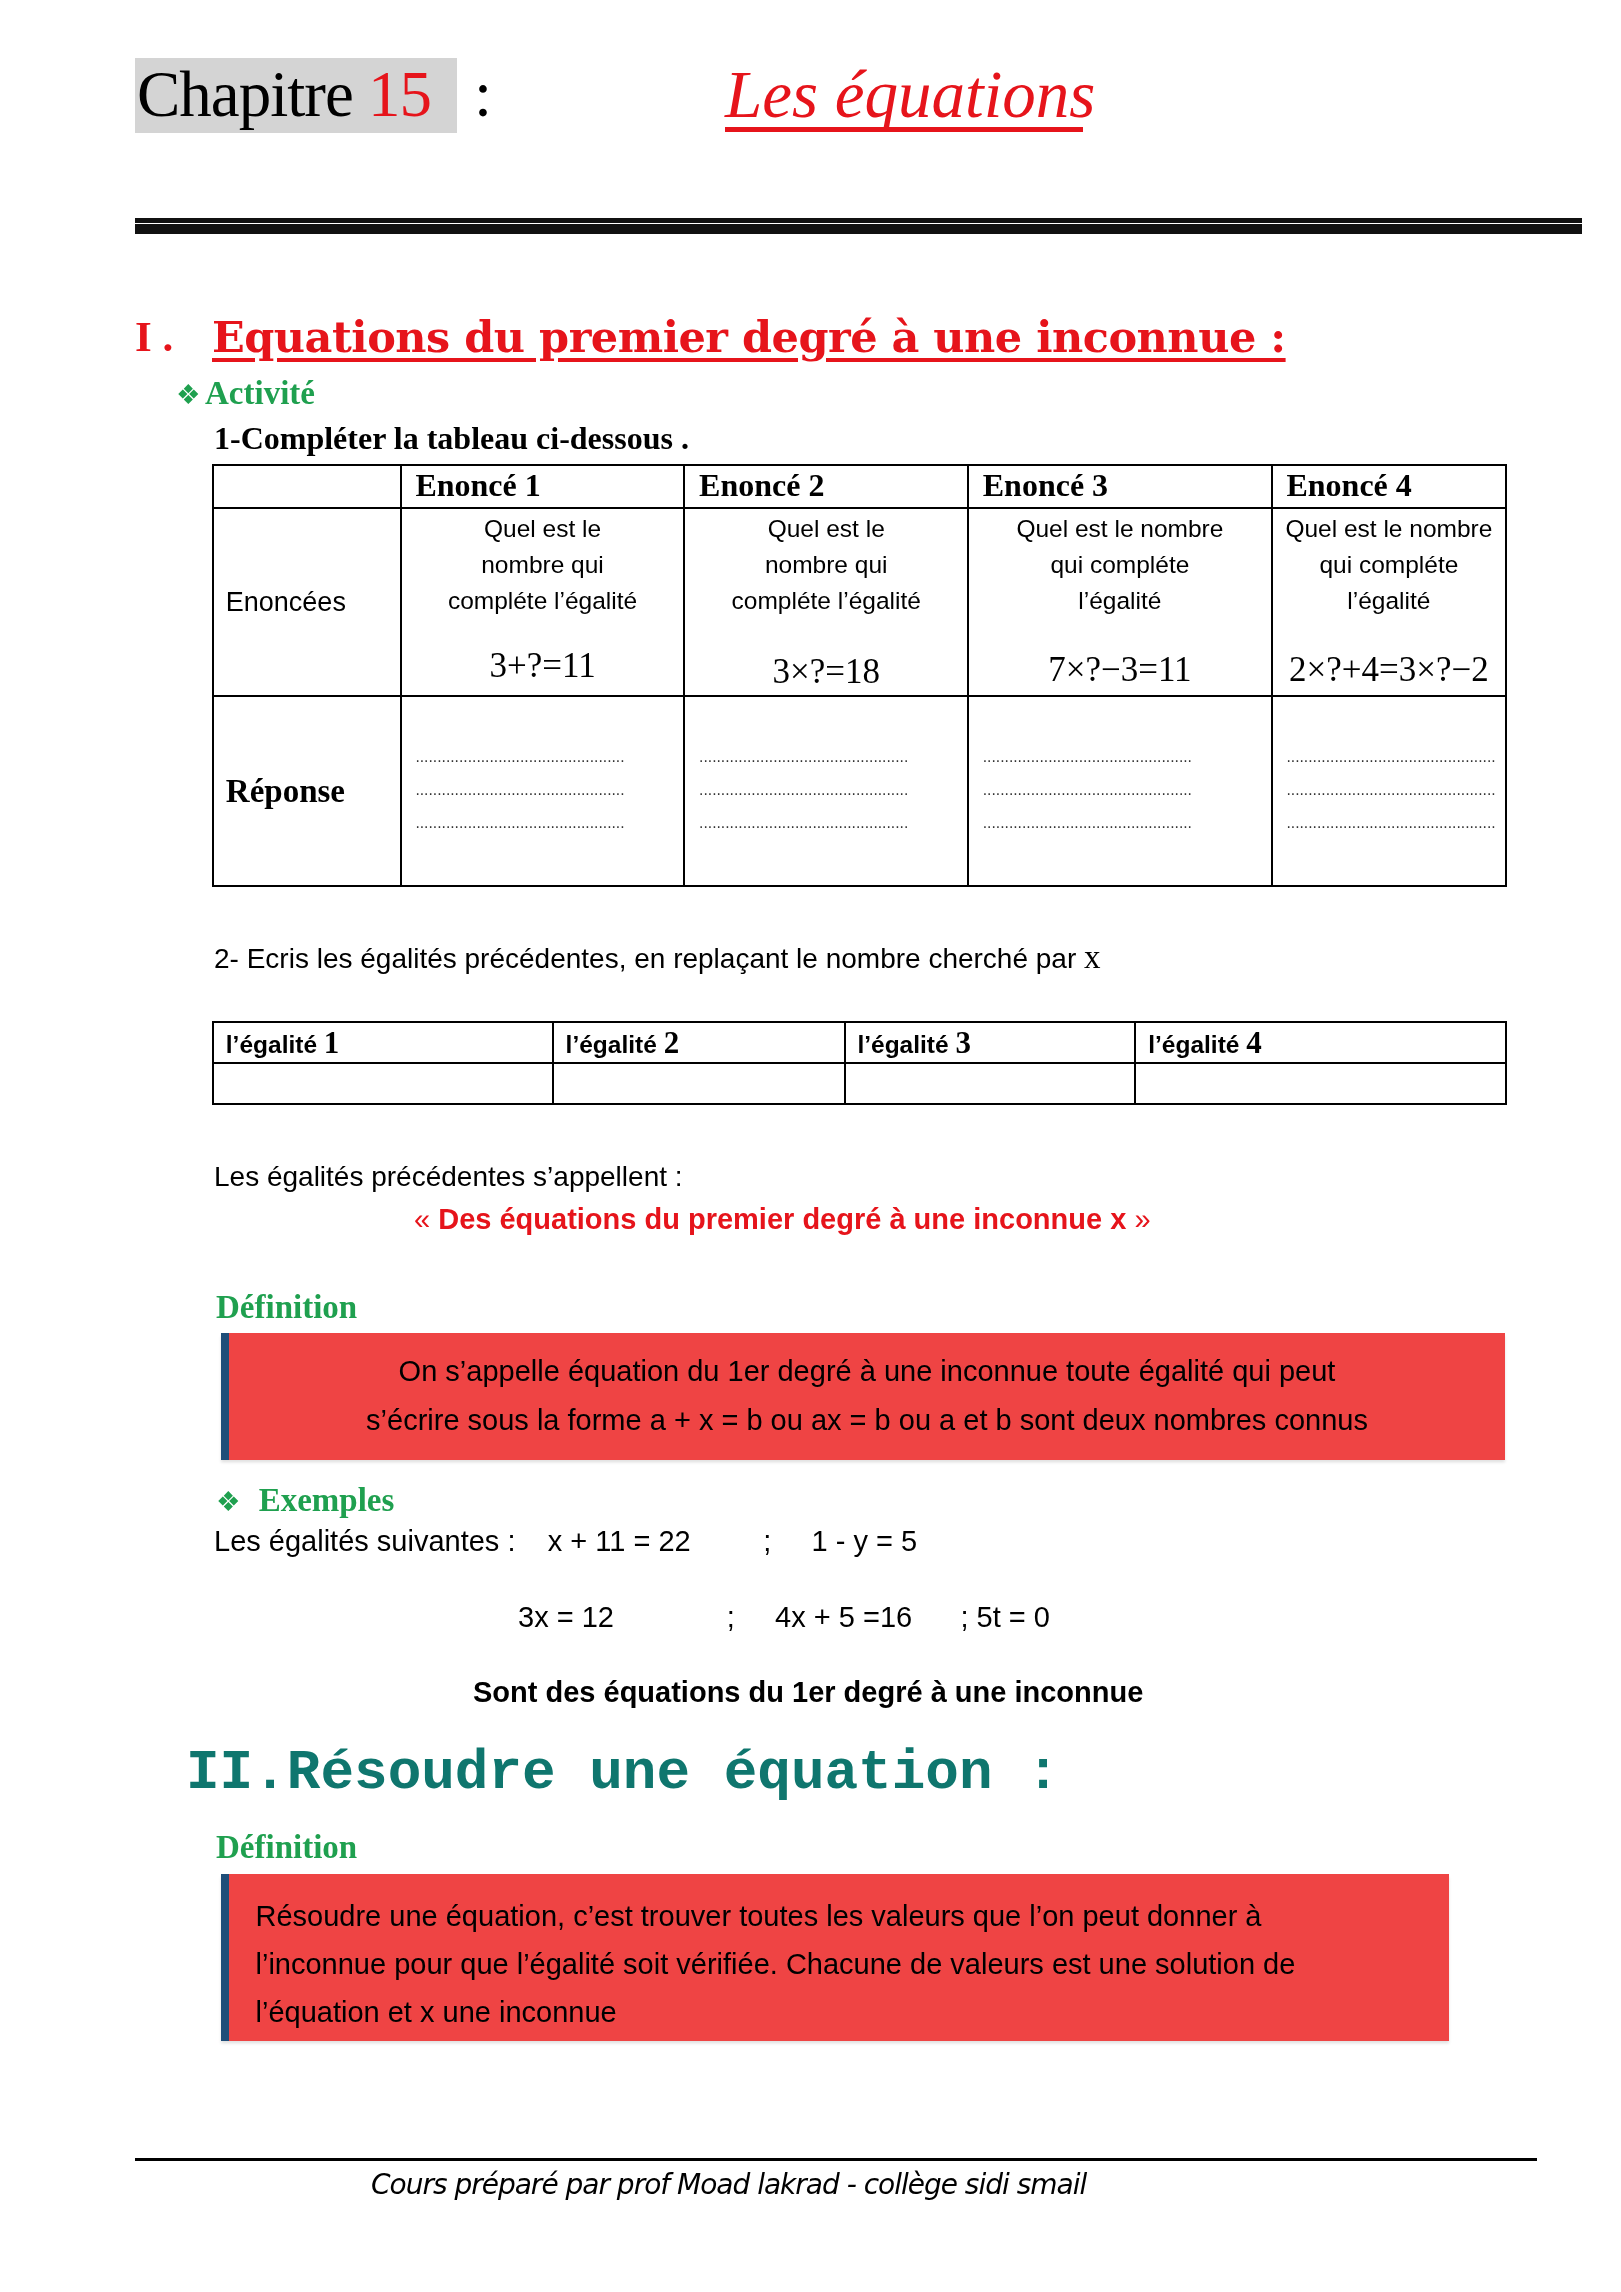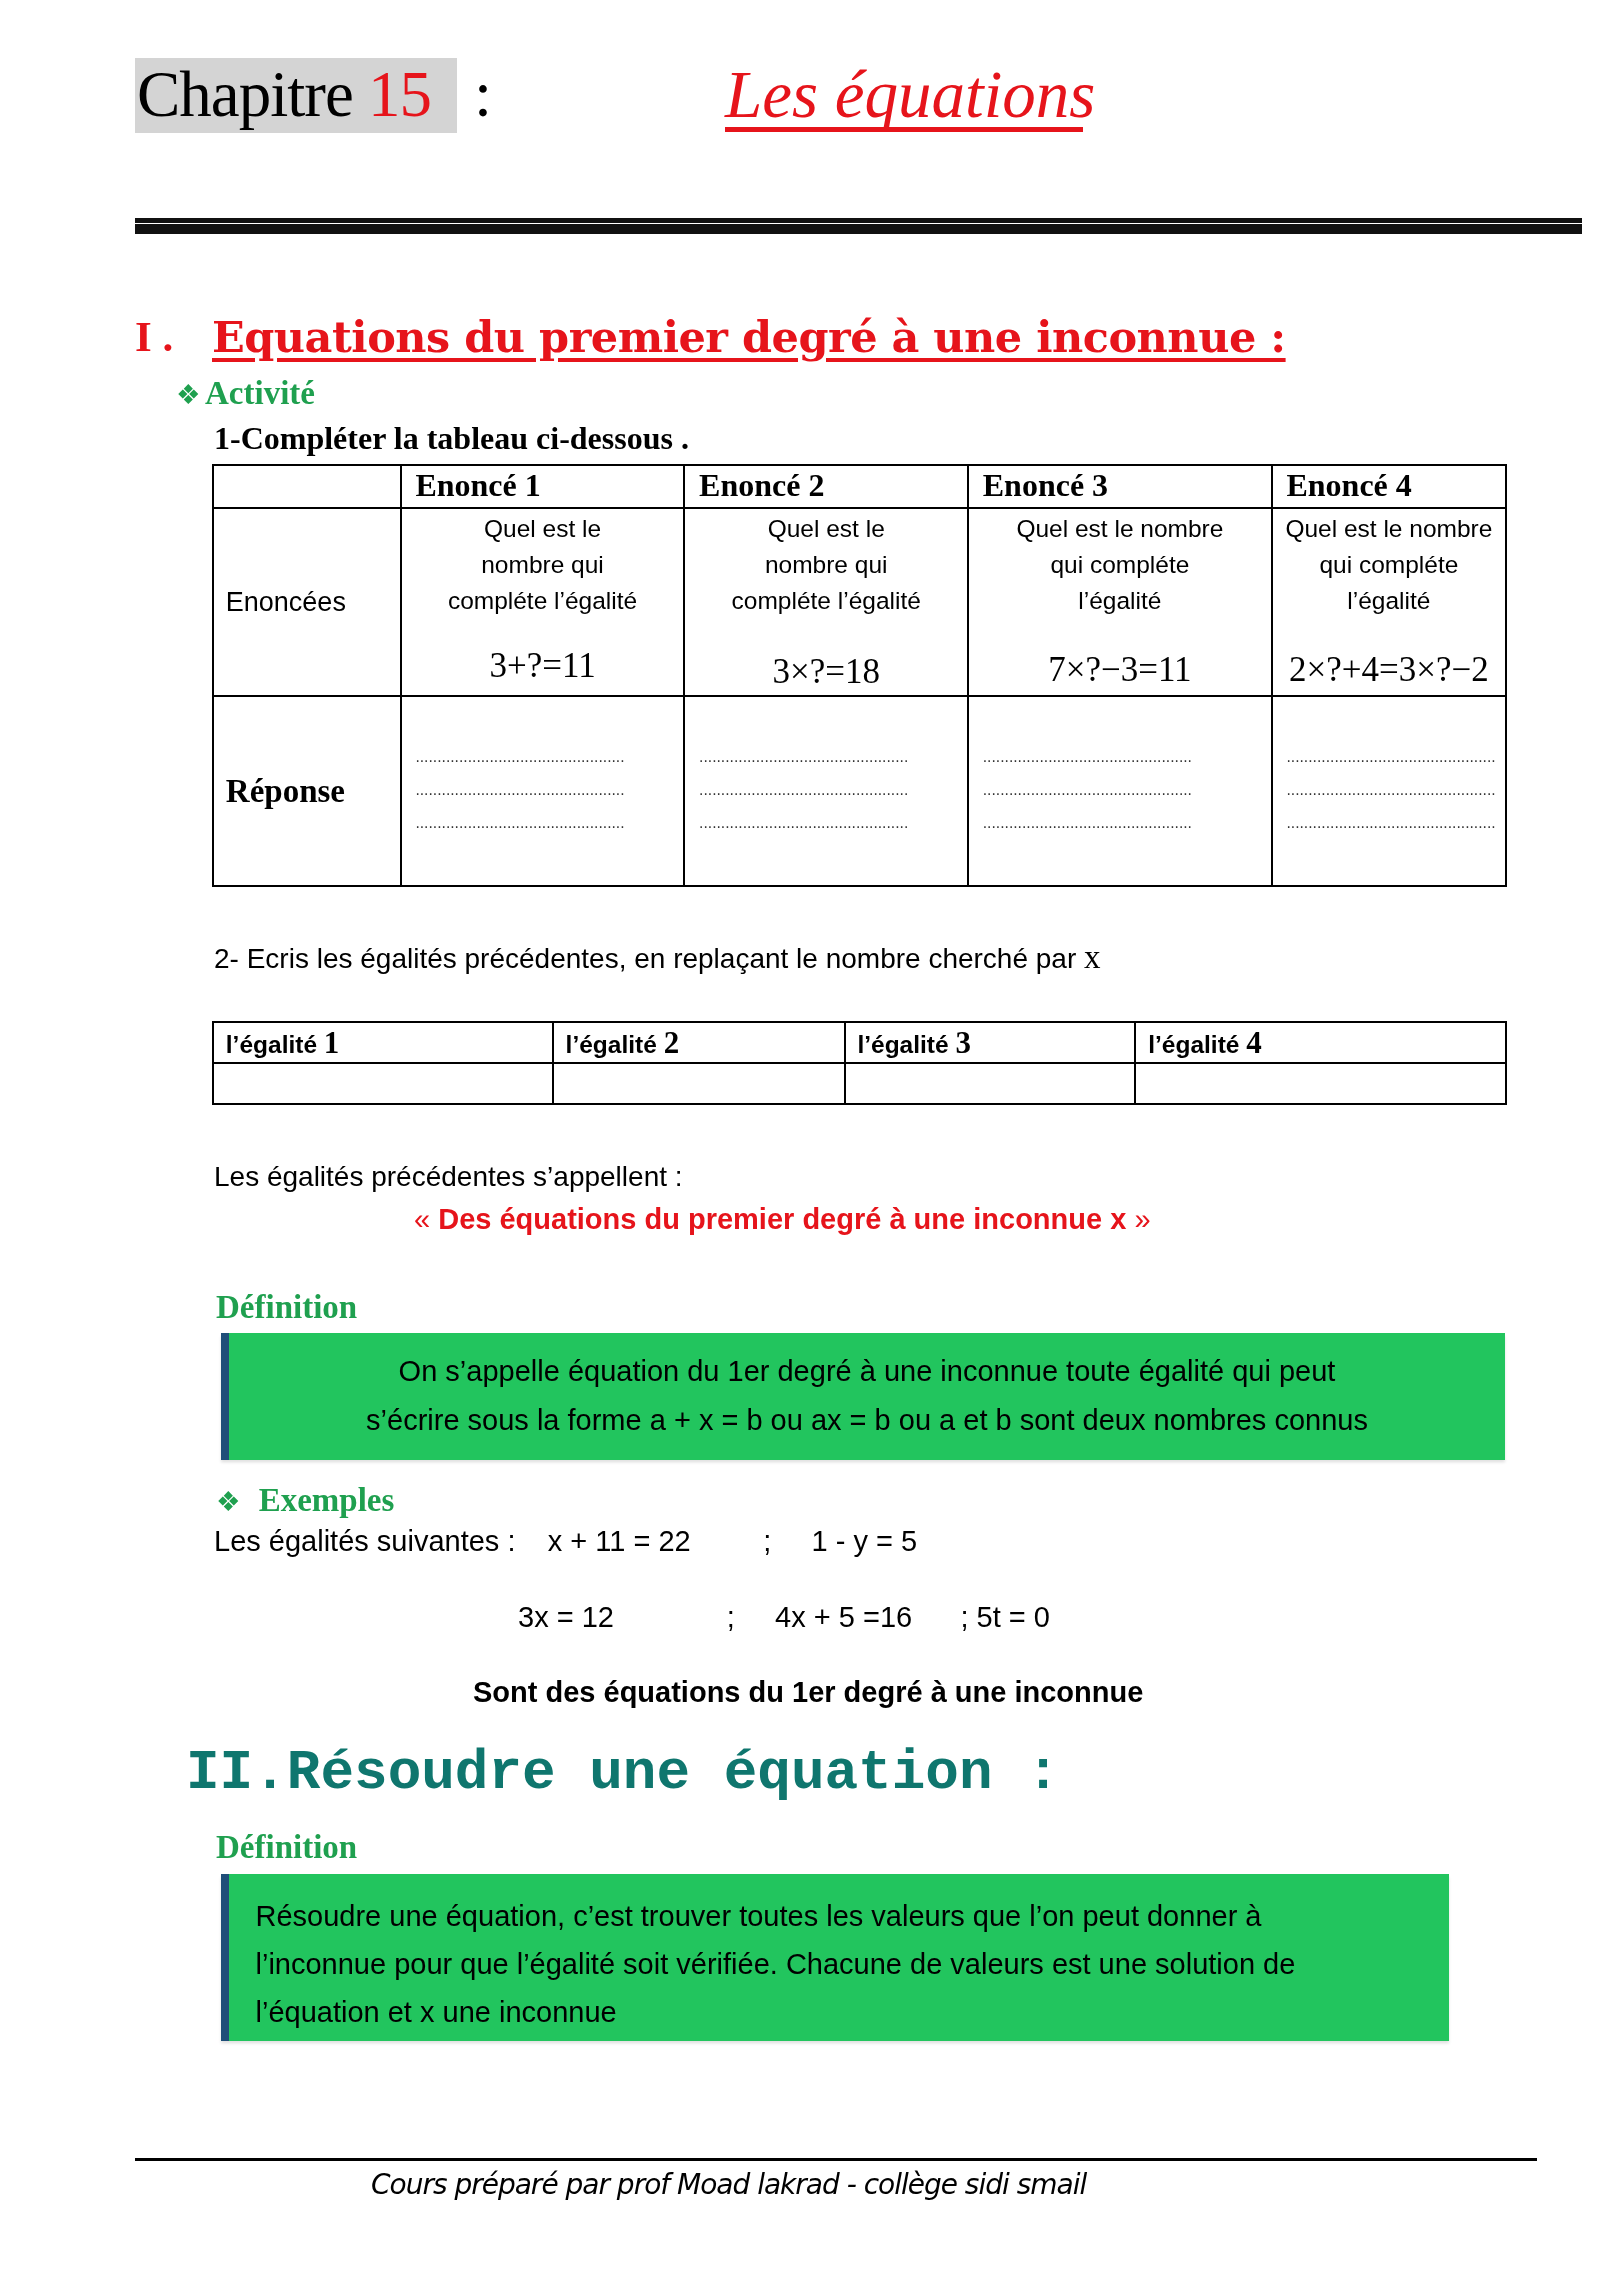--- a/index.html
+++ b/index.html
@@ -46,21 +46,21 @@
   
   .t2 { left: 212px; top: 1021px; width: 1295px; }
   .t2 td { border: 2.9px solid #000; height: 39px; font-size: 24.5px; font-weight: bold; padding: 0 0 0 11.8px; vertical-align: middle; }
   .t2 .num { font-family: "Liberation Serif", serif; font-size: 31px; }
 
   .called { left: 214px; top: 1161px; font-size: 28px; }
   .called-red { left: 414px; top: 1203px; font-size: 29px; color: #e6141b; font-weight: bold; }
   .called-red .quote { color: #e6141b; font-weight: normal; }
 
   .def1-head { left: 216px; top: 1289px; }
-  .defbox { background: #22c55e; border-left: 8.8px solid #1f4e79; box-shadow: 0 2.9px 2.9px rgba(0,0,0,0.12); }
+  .defbox { background: #ef4444; border-left: 8.8px solid #1f4e79; box-shadow: 0 2.9px 2.9px rgba(0,0,0,0.12); }
   .defbox1 { left: 221px; top: 1333px; width: 1284px; height: 127px; font-size: 29px; text-align: center; line-height: 49px; padding-top: 13.7px; box-sizing: border-box; }
   .exemples-head { left: 216px; top: 1482px; }
   .ex-line1 { left: 214px; top: 1525px; font-size: 29px; white-space: pre; }
   .ex-line2 { left: 518px; top: 1601px; font-size: 29px; white-space: pre; }
   .ex-conc { left: 473px; top: 1676px; font-size: 29px; font-weight: bold; }
 
   
   .sec2 { left: 186px; top: 1741px; font-size: 56px; font-weight: bold; color: #0f766e; font-family: Liberation Mono, monospace; }
   .def2-head { left: 216px; top: 1829px; }
   .defbox2 { left: 221px; top: 1874px; width: 1228px; height: 167px; font-size: 29px; line-height: 48px; padding: 17.6px 29px 0 26.5px; box-sizing: border-box; }

